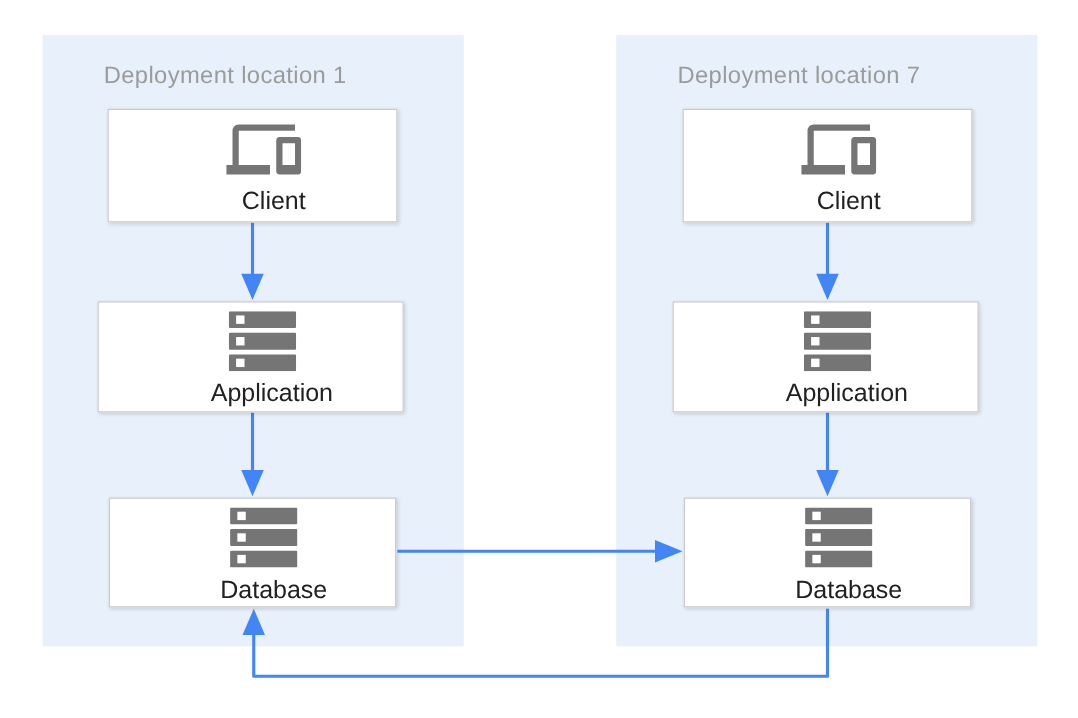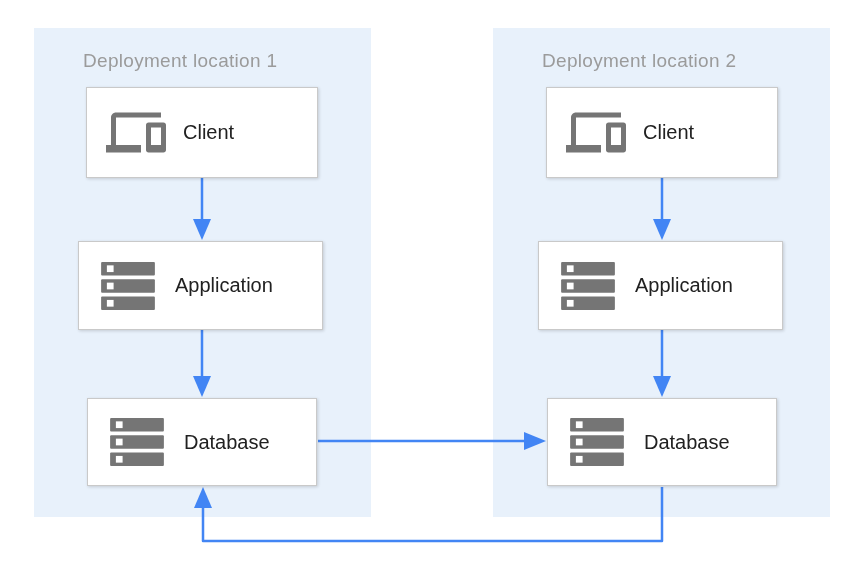--- a/index.html
+++ b/index.html
@@ -15,21 +15,21 @@
   #region-2 { left:493px; }
   .region-title {
     position:absolute; left:22px; top:22px;
     font-size:19px; letter-spacing:0.3px;
     color:var(--region-title,#9b9b9b); white-space:nowrap;margin-left:27px;
   }
   .node {
     position:absolute; background:#ffffff; box-sizing:border-box;
     border:1px solid var(--node-border,#c9c9c9);
     box-shadow:1px 1px 3px rgba(0,0,0,0.16);
-    display:flex; align-items:center; padding-left:18px;
+    display:flex; align-items:center; padding-left:18px;flex-direction:column;
   }
   #node-client-1 { left:86px;  top:87px;  width:232px; height:91px; }
   #node-app-1    { left:78px;  top:241px; width:245px; height:89px; }
   #node-db-1     { left:87px;  top:398px; width:230px; height:88px; }
   #node-client-2 { left:546px; top:87px;  width:232px; height:91px; }
   #node-app-2    { left:538px; top:241px; width:245px; height:89px; }
   #node-db-2     { left:547px; top:398px; width:230px; height:88px; }
   .icon-wrap { flex:0 0 62px; width:62px; display:flex; justify-content:center; align-items:center; }
   .icon-fill { fill:var(--icon,#757575); }
   .node-label { margin-left:16px; font-size:20px; color:var(--node-label,#212121); white-space:nowrap; }
@@ -39,21 +39,21 @@
 </style>
 </head>
 <body>
 
 <div class="canvas">
 
   <div class="region" id="region-1">
     <div class="region-title">Deployment location 1</div>
   </div>
   <div class="region" id="region-2">
-    <div class="region-title">Deployment location 2</div>
+    <div class="region-title">Deployment location 7</div>
   </div>
 
   <svg class="connections" width="862" height="574" aria-hidden="true">
     <g>
       <path class="shaft" d="M202 178 L202 220"></path>
       <path class="head" d="M193 219 L211 219 L202 240 Z"></path>
     </g>
     <g>
       <path class="shaft" d="M202 330 L202 377"></path>
       <path class="head" d="M193 376 L211 376 L202 397 Z"></path>

